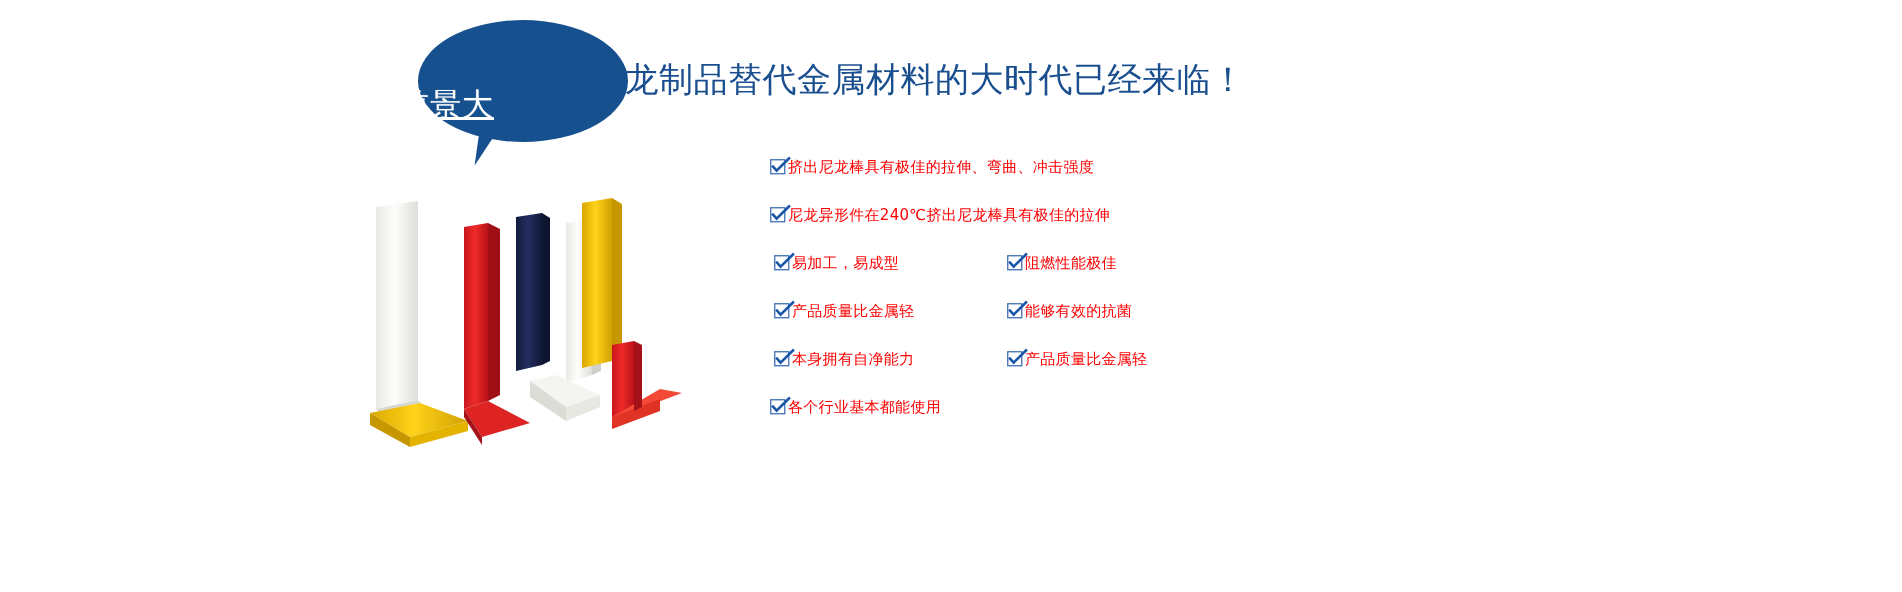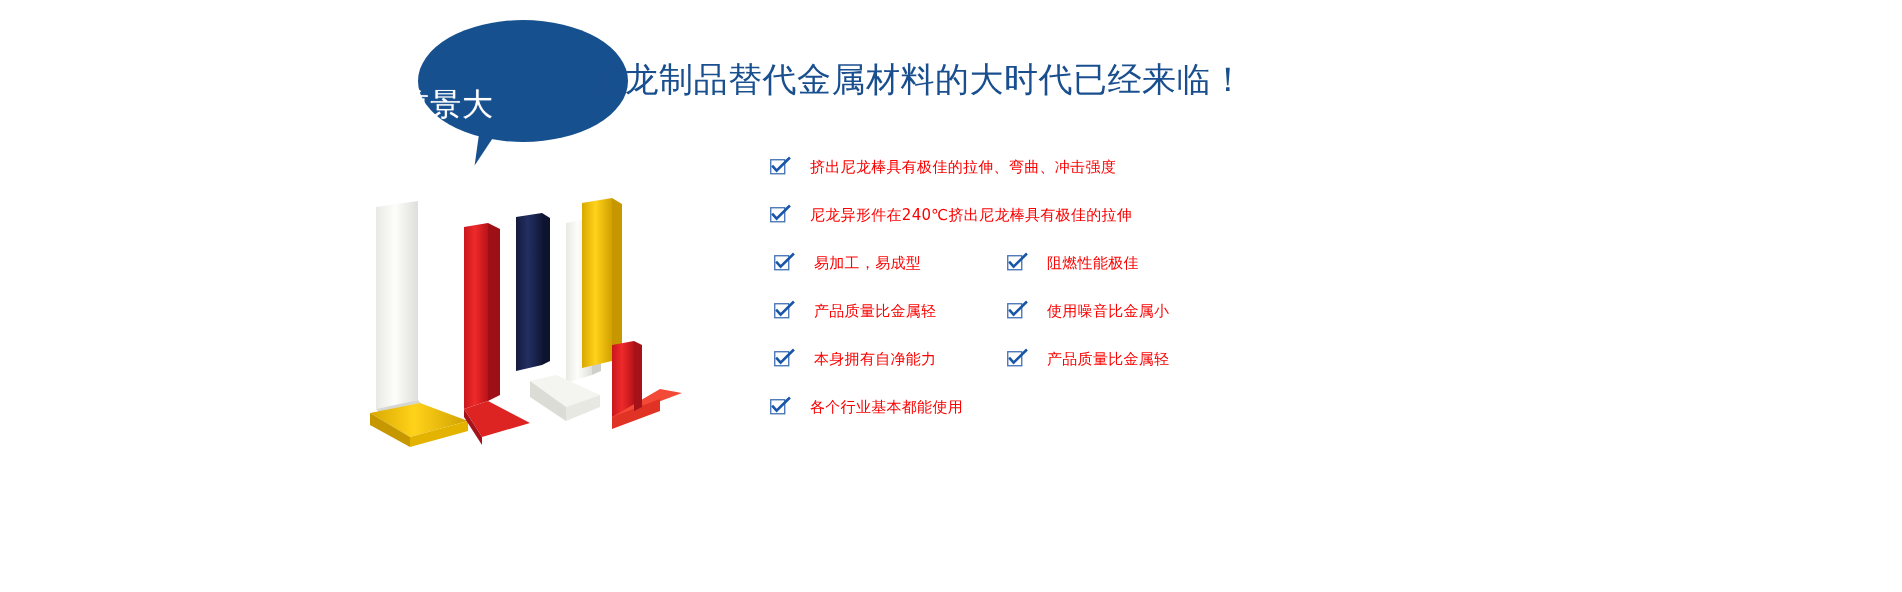--- a/index.html
+++ b/index.html
@@ -39,21 +39,21 @@
   }
   .bubble-line {
     position: absolute;
     color: #ffffff;
     font-weight: 500;
     letter-spacing: 1px;
     white-space: nowrap;
     text-shadow: 0 0 1px rgba(255,255,255,0.55);
   }
   #bubble-line-1 { left: 23px; top: 42px; font-size: 25px; }
-  #bubble-line-2 { left: 65px; top: 72px; font-size: 31px; }
+  #bubble-line-2 { left: 65px; top: 72px; font-size: 31px; text-decoration: underline; }
 
   
   #headline {
     position: absolute;
     left: 590px; top: 57px;
     font-size: 34px;
     font-weight: 500;
     color: #1a4f8f;
     letter-spacing: 0.5px;
     white-space: nowrap;
@@ -74,21 +74,21 @@
   }
   .feature-row {
     position: relative;
     height: 48px;
   }
   .feature-item {
     position: absolute;
     top: 0;
     display: flex;
     align-items: flex-end;
-    gap: 22px;
+    gap: 0;
     white-space: nowrap;
   }
   .feature-item.col-a { left: 4px; }
   .feature-item.col-b { left: 190px; margin-left: 47px; }
   .feature-item.col-full { left: 0px; }
 
   .check-icon {
     width: 18px; height: 18px;
     position: relative;
     flex: 0 0 auto;
@@ -228,21 +228,21 @@
       </span>
       <span class="feature-text">产品质量比金属轻</span>
     </div>
     <div class="feature-item col-b">
       <span class="check-icon">
         <svg width="18" height="18" viewBox="0 0 18 18">
           <rect x="0.75" y="1.75" width="14" height="14" fill="#ffffff" stroke="#3f6fb5" stroke-width="1.3"></rect>
           <path d="M3 8.6 L6.6 12.6 L19 0.4" fill="none" stroke="#1a56a8" stroke-width="2.6" stroke-linecap="square"></path>
         </svg>
       </span>
-      <span class="feature-text">使用噪音比金属小</span>
+      <span class="feature-text">能够有效的抗菌</span>
     </div>
   </div>
 
   <div class="feature-row">
     <div class="feature-item col-a">
       <span class="check-icon">
         <svg width="18" height="18" viewBox="0 0 18 18">
           <rect x="0.75" y="1.75" width="14" height="14" fill="#ffffff" stroke="#3f6fb5" stroke-width="1.3"></rect>
           <path d="M3 8.6 L6.6 12.6 L19 0.4" fill="none" stroke="#1a56a8" stroke-width="2.6" stroke-linecap="square"></path>
         </svg>

